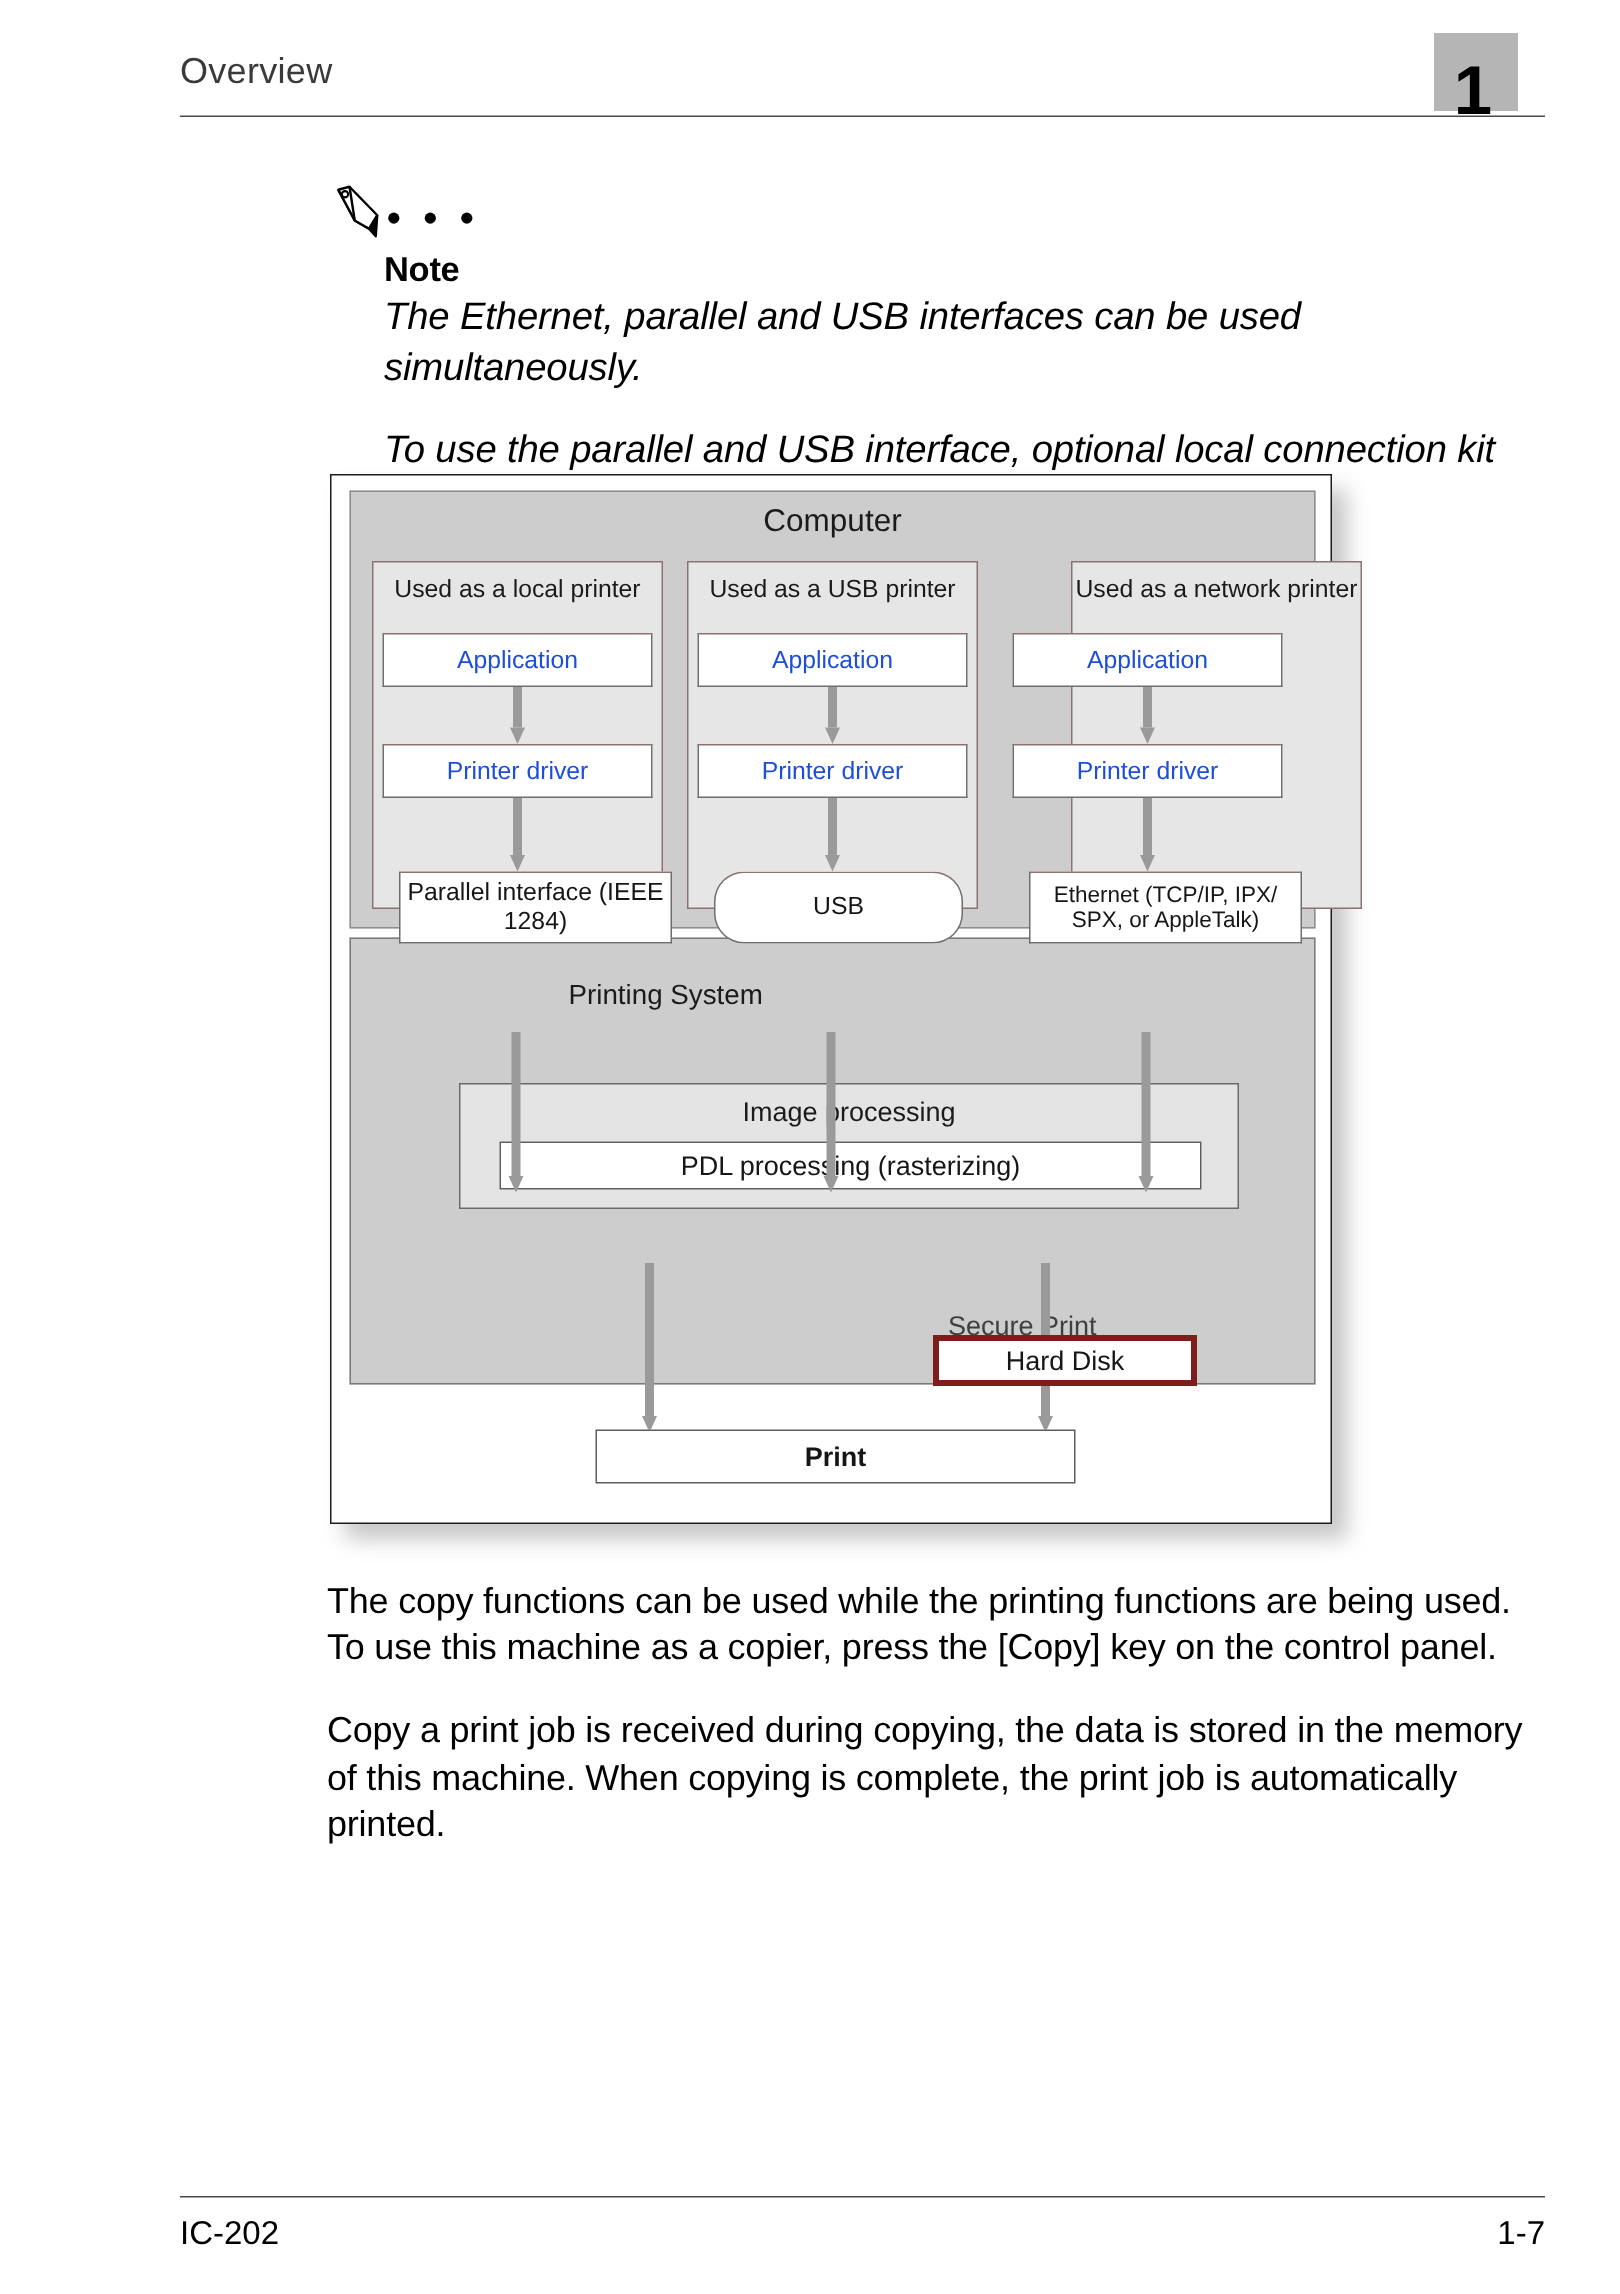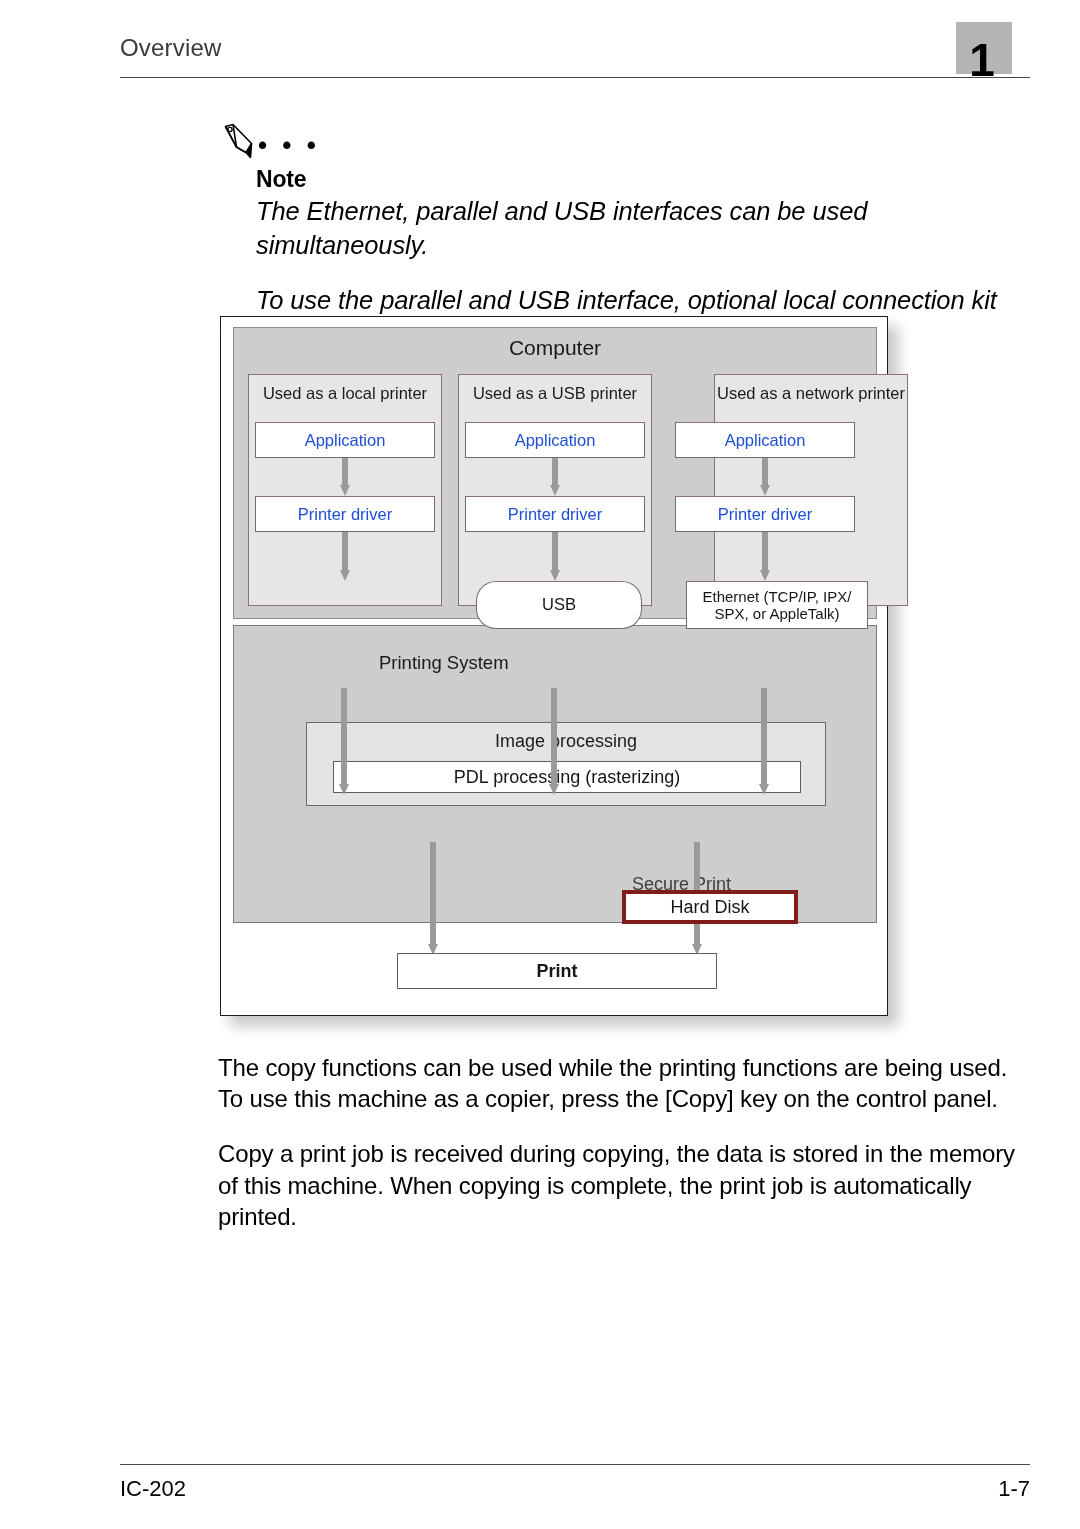--- a/index.html
+++ b/index.html
@@ -450,20 +450,21 @@
       </div>
       <div class="arrow" style="left:315.5px; top:204px; height:49px;">
         <div class="shaft" style="height:38px;"></div>
           <div class="head" style="top:38px;"></div>
       </div>
       <div class="arrow" style="left:525.5px; top:204px; height:49px;">
         <div class="shaft" style="height:38px;"></div>
           <div class="head" style="top:38px;"></div>
       </div>
 
+      <div class="iface-box" id="iface-0">Parallel interface (IEEE 1284)</div>
       <div class="iface-box" id="iface-1">USB</div>
       <div class="iface-box" id="iface-2">Ethernet (TCP/IP, IPX/<br>SPX, or AppleTalk)</div>
     </div>
 
     <div id="printing-panel">
       <div id="printing-label">Printing System</div>
 
       <div id="image-proc-panel">
         <div id="image-proc-label">Image processing</div>
         <div id="pdl-box">PDL processing (rasterizing)</div>

